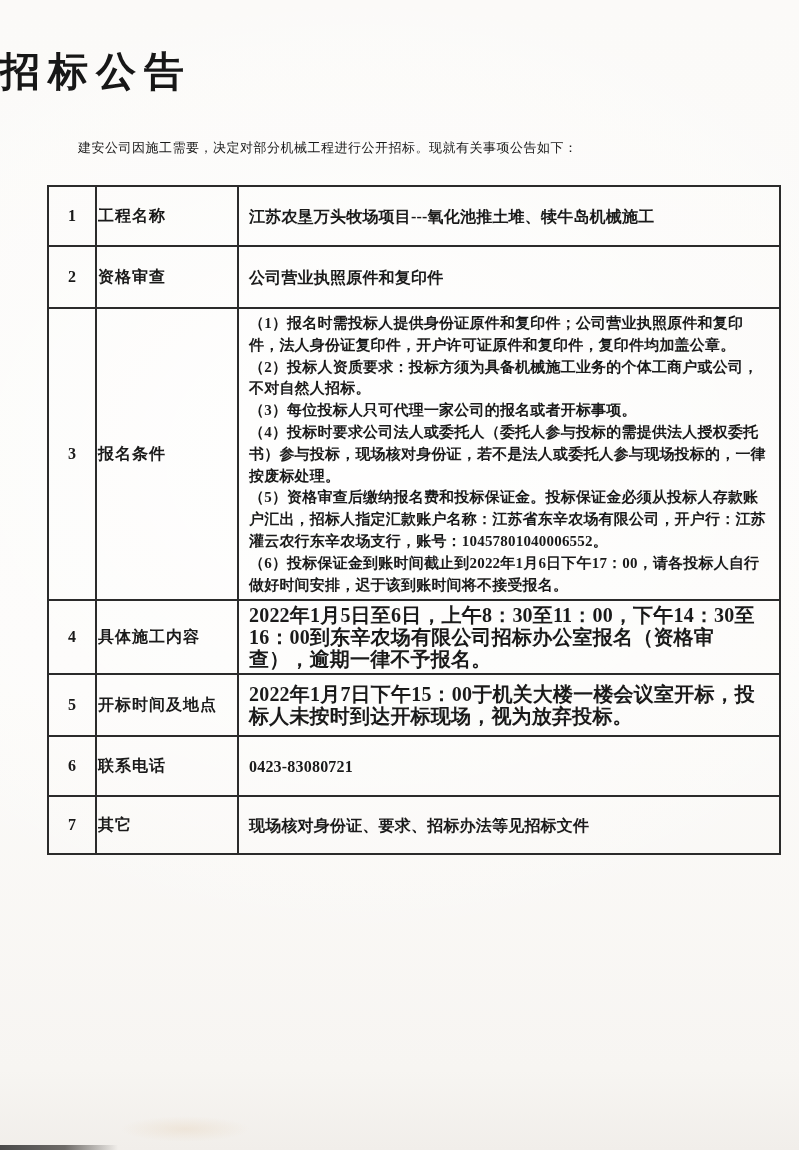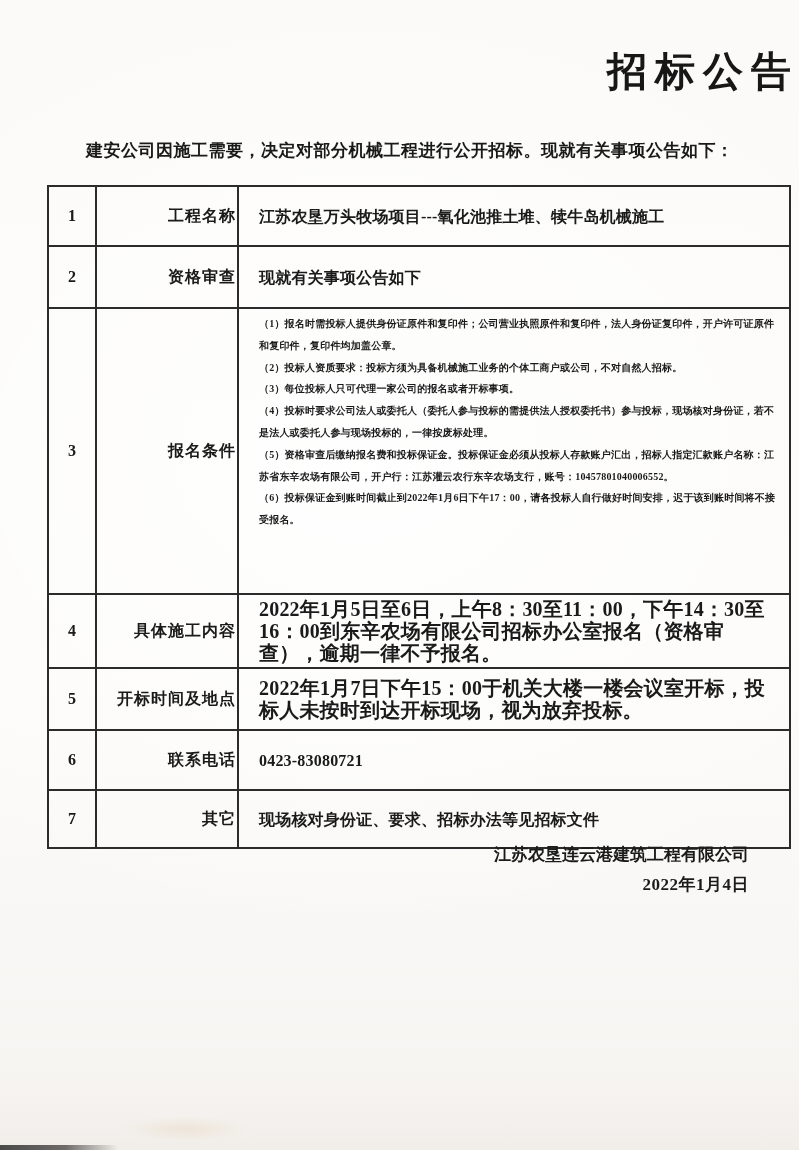--- a/index.html
+++ b/index.html
@@ -21,33 +21,33 @@
     background:
       radial-gradient(ellipse 900px 700px at 45% 40%, rgba(255,255,255,0.9), rgba(255,255,255,0) 70%),
       linear-gradient(180deg, #fbfaf8 0%, #fcfbf9 60%, #f7f5f2 93%, #f1eeea 100%);
     overflow: hidden;
   }
   .doc-title {
     position: absolute;
     top: 44px;
     left: 0;
     width: 100%;
-    text-align: right;
+    text-align: left;
     font-size: 40px;
     font-weight: 600;
     letter-spacing: 8px;
     color: #171717;
   }
   .intro {
     position: absolute;
     top: 139px;
     left: 52px;
     width: 700px;
-    font-size: 17px;
-    font-weight: 700;
+    font-size: 13px;
+    font-weight: 400;
     letter-spacing: 0.5px;
     text-indent: 2em;
     color: #191919;
   }
   table.announcement {
     position: absolute;
     top: 185px;
     left: 47px;
     width: 710px;
     border-collapse: collapse;
@@ -61,41 +61,41 @@
     vertical-align: middle;
   }
   td.cell-no {
     width: 44px;
     text-align: center;
     font-weight: 400;
     font-size: 16px;
   }
   td.cell-label {
     width: 138px;
-    text-align: right;
+    text-align: left;
     letter-spacing: 1px;
   }
   td.cell-content {
     width: 524px;
-    padding: 3px 6px 3px 20px;
+    padding: 3px 6px 3px 10px;
     line-height: 21px;
     letter-spacing: 0.2px;
     margin-left: 16px;
   }
   tr.r1 { height: 60px; }
   tr.r2 { height: 62px; }
   tr.r3 { height: 286px; }
   tr.r4 { height: 58px; }
   tr.r5 { height: 62px; }
   tr.r6 { height: 60px; }
   tr.r7 { height: 58px; }
   tr.r3 td.cell-content {
     vertical-align: top;
     white-space: pre-wrap;
-    font-size: 10px;
+    font-size: 15px;
     line-height: 21.8px;
     padding-top: 4px;
   }
   tr.r4 td.cell-content,
   tr.r5 td.cell-content {
     font-size: 20px;
     line-height: 22px;
   }
   .footer {
     position: absolute;
@@ -141,21 +141,21 @@
   <table class="announcement">
     <tbody>
       <tr class="r1">
         <td class="cell-no">1</td>
         <td class="cell-label">工程名称</td>
         <td class="cell-content">江苏农垦万头牧场项目---氧化池推土堆、犊牛岛机械施工</td>
       </tr>
       <tr class="r2">
         <td class="cell-no">2</td>
         <td class="cell-label">资格审查</td>
-        <td class="cell-content">现就有关事项公告如下</td>
+        <td class="cell-content">公司营业执照原件和复印件</td>
       </tr>
       <tr class="r3">
         <td class="cell-no">3</td>
         <td class="cell-label">报名条件</td>
         <td class="cell-content">（1）报名时需投标人提供身份证原件和复印件；公司营业执照原件和复印件，法人身份证复印件，开户许可证原件和复印件，复印件均加盖公章。
 （2）投标人资质要求：投标方须为具备机械施工业务的个体工商户或公司，不对自然人招标。
 （3）每位投标人只可代理一家公司的报名或者开标事项。
 （4）投标时要求公司法人或委托人（委托人参与投标的需提供法人授权委托书）参与投标，现场核对身份证，若不是法人或委托人参与现场投标的，一律按废标处理。
 （5）资格审查后缴纳报名费和投标保证金。投标保证金必须从投标人存款账户汇出，招标人指定汇款账户名称：江苏省东辛农场有限公司，开户行：江苏灌云农行东辛农场支行，账号：10457801040006552。
 （6）投标保证金到账时间截止到2022年1月6日下午17：00，请各投标人自行做好时间安排，迟于该到账时间将不接受报名。</td>
@@ -176,21 +176,17 @@
         <td class="cell-content">0423-83080721</td>
       </tr>
       <tr class="r7">
         <td class="cell-no">7</td>
         <td class="cell-label">其它</td>
         <td class="cell-content">现场核对身份证、要求、招标办法等见招标文件</td>
       </tr>
     </tbody>
   </table>
 
-  <div class="footer">
-    <div class="footer-company">江苏农垦连云港建筑工程有限公司</div>
-    <div class="footer-date">2022年1月4日</div>
-  </div>
 
   <div class="scan-smudge"></div>
   <div class="scan-edge-artifact"></div>
 
 </div>
 
 </body></html>

